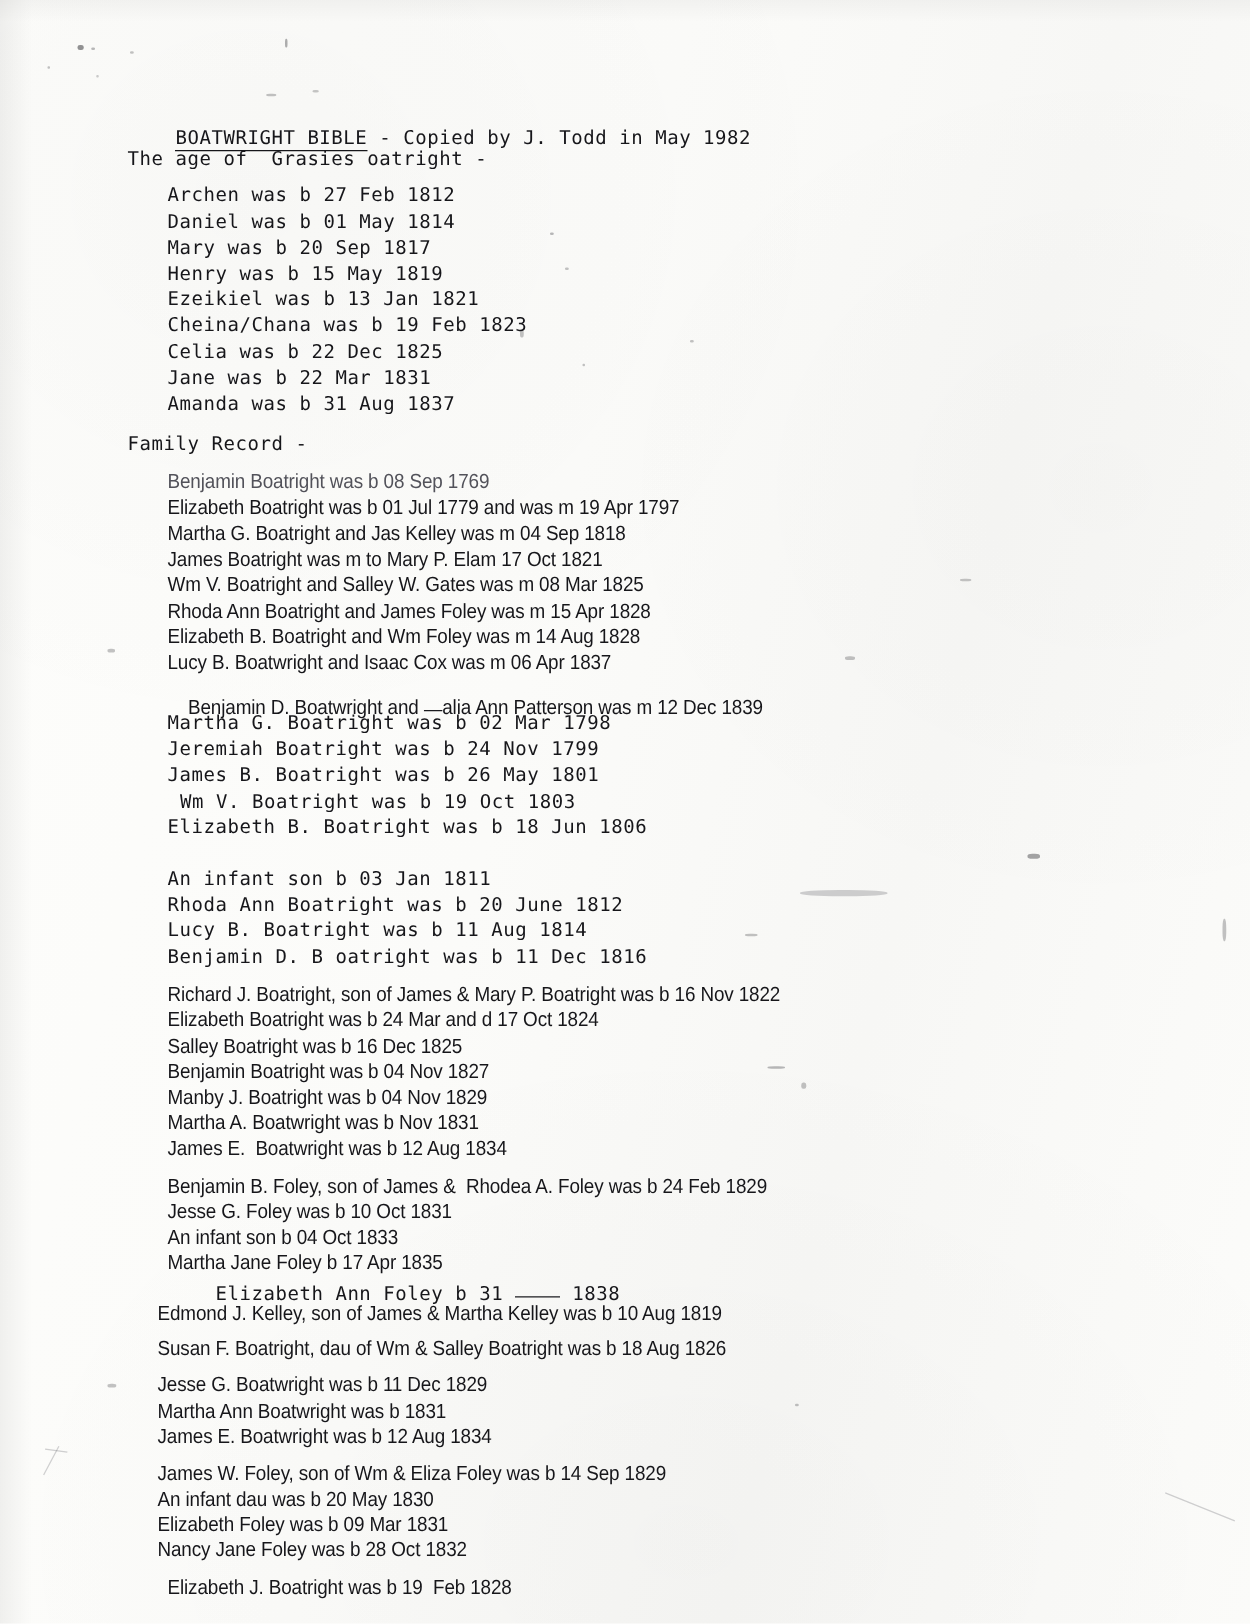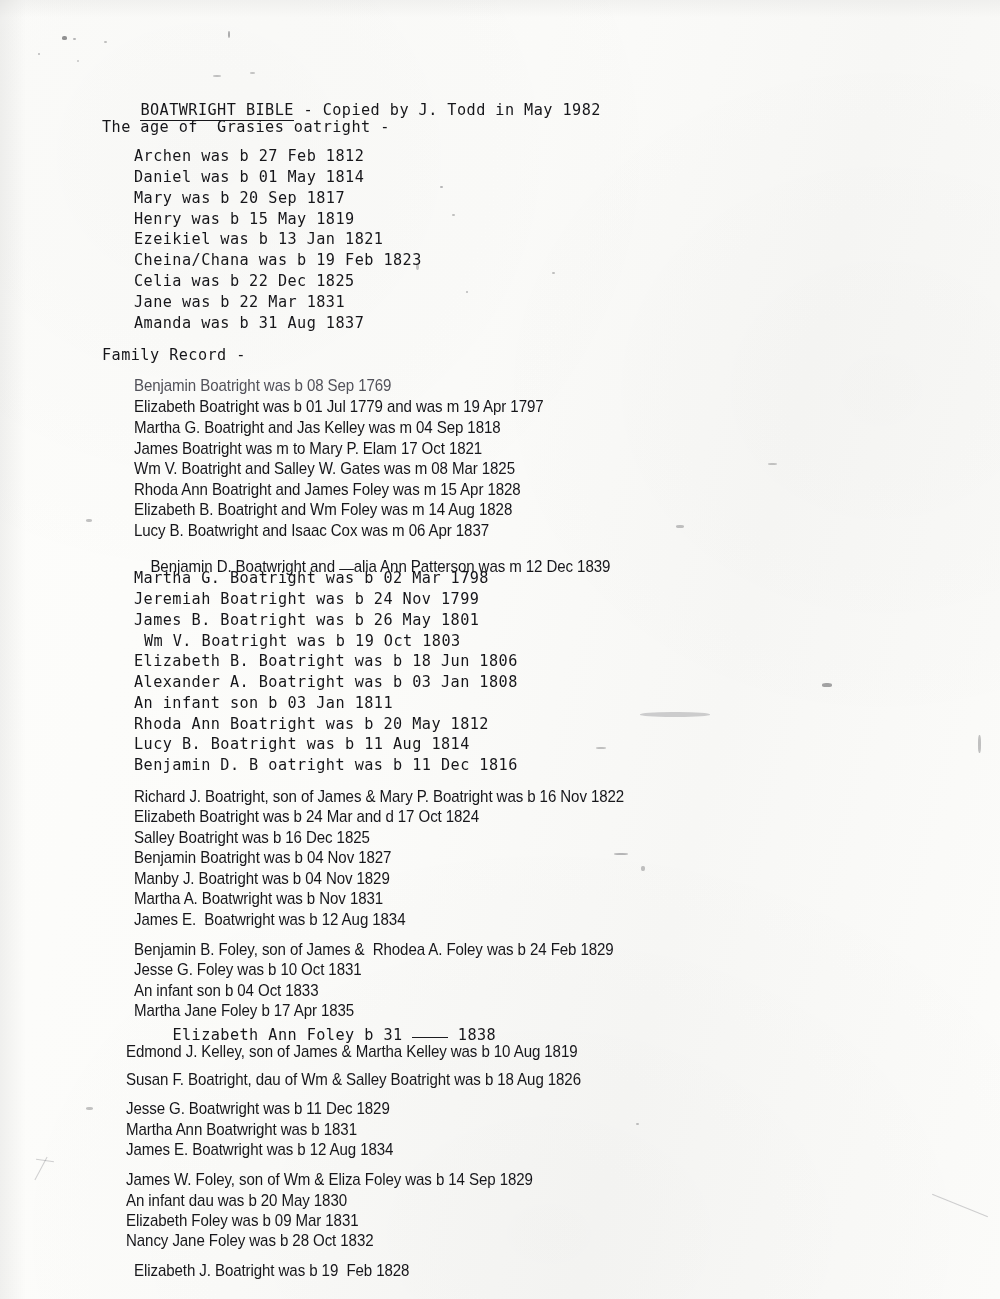--- a/index.html
+++ b/index.html
@@ -166,23 +166,22 @@
   <div class="line narrow" style="left:134px;top:522px;">Lucy B. Boatwright and Isaac Cox was m 06 Apr 1837</div>
   <div class="line narrow" style="left:134px;top:542px;">
     <span>Benjamin D. Boatwright and </span><span class="blank-gap" style="width:16px;"></span><span>alia Ann Patterson was m 12 Dec 1839</span>
   </div>
 
   <div class="line wide" style="left:134px;top:571px;">Martha G. Boatright was b 02 Mar 1798</div>
   <div class="line wide" style="left:134px;top:592px;">Jeremiah Boatright was b 24 Nov 1799</div>
   <div class="line wide" style="left:134px;top:613px;">James B. Boatright was b 26 May 1801</div>
   <div class="line wide" style="left:144px;top:634px;">Wm V. Boatright was b 19 Oct 1803</div>
   <div class="line wide" style="left:134px;top:654px;">Elizabeth B. Boatright was b 18 Jun 1806</div>
-  <div class="line wide" style="left:134px;top:675px;">Alexander A. Boatright was b 03 Jan 1808</div>
   <div class="line wide" style="left:134px;top:696px;">An infant son b 03 Jan 1811</div>
-  <div class="line wide" style="left:134px;top:717px;">Rhoda Ann Boatright was b 20 May 1812</div>
+  <div class="line wide" style="left:134px;top:717px;">Rhoda Ann Boatright was b 20 June 1812</div>
   <div class="line wide" style="left:134px;top:737px;">Lucy B. Boatright was b 11 Aug 1814</div>
   <div class="line wide" style="left:134px;top:758px;">Benjamin D. B oatright was b 11 Dec 1816</div>
 
   <div class="line narrow" style="left:134px;top:788px;">Richard J. Boatright, son of James &amp; Mary P. Boatright was b 16 Nov 1822</div>
   <div class="line narrow" style="left:134px;top:808px;">Elizabeth Boatright was b 24 Mar and d 17 Oct 1824</div>
   <div class="line narrow" style="left:134px;top:829px;">Salley Boatright was b 16 Dec 1825</div>
   <div class="line narrow" style="left:134px;top:849px;">Benjamin Boatright was b 04 Nov 1827</div>
   <div class="line narrow" style="left:134px;top:870px;">Manby J. Boatright was b 04 Nov 1829</div>
   <div class="line narrow" style="left:134px;top:890px;">Martha A. Boatwright was b Nov 1831</div>
   <div class="line narrow" style="left:134px;top:911px;">James E.  Boatwright was b 12 Aug 1834</div>

